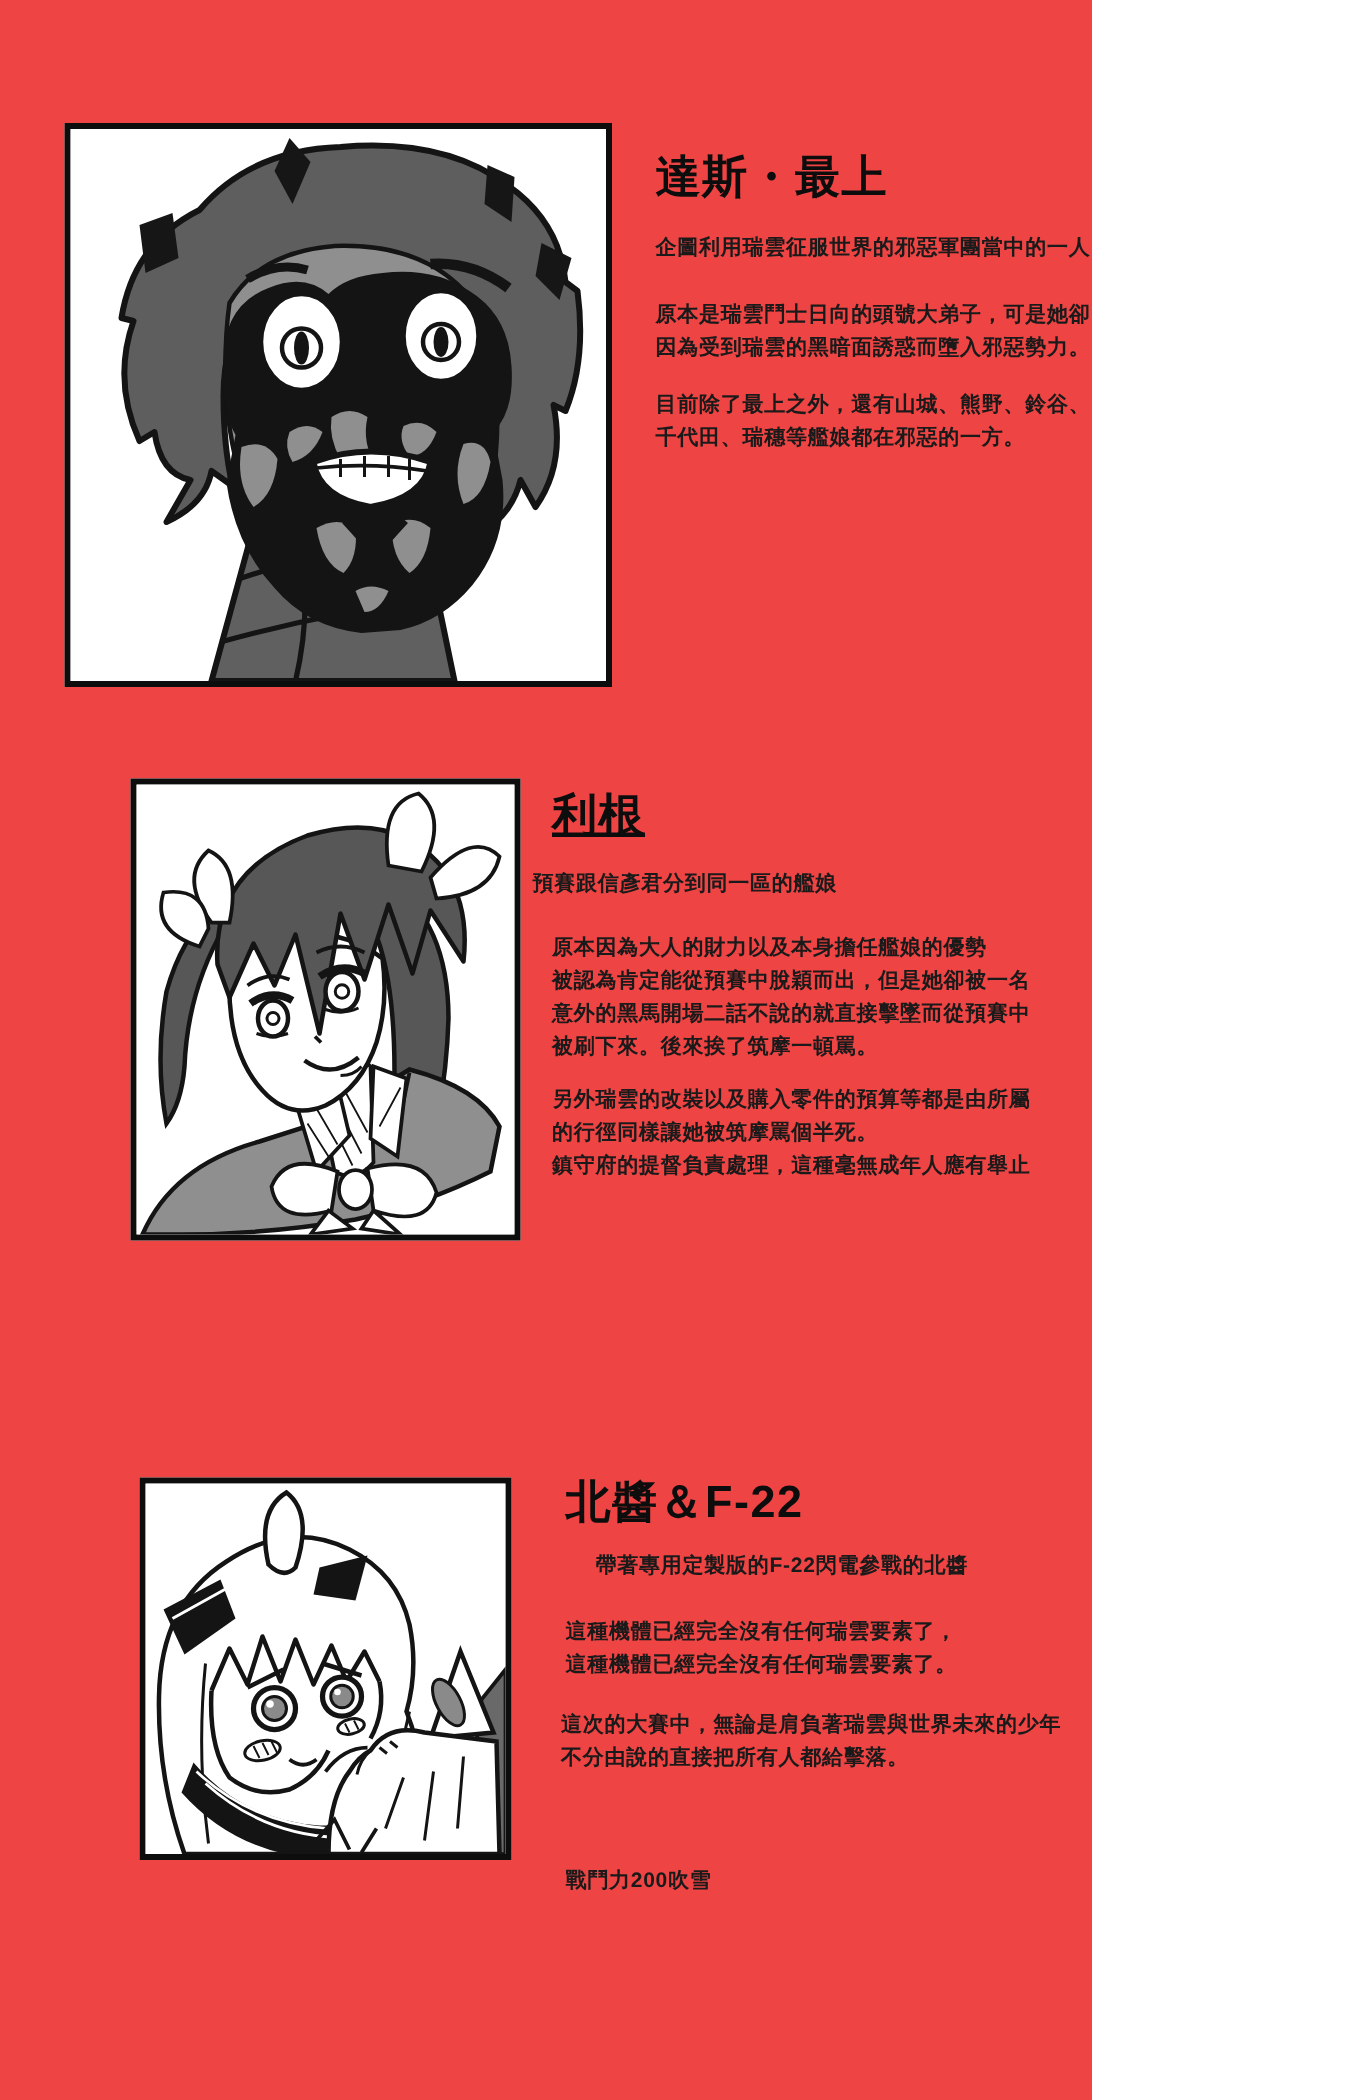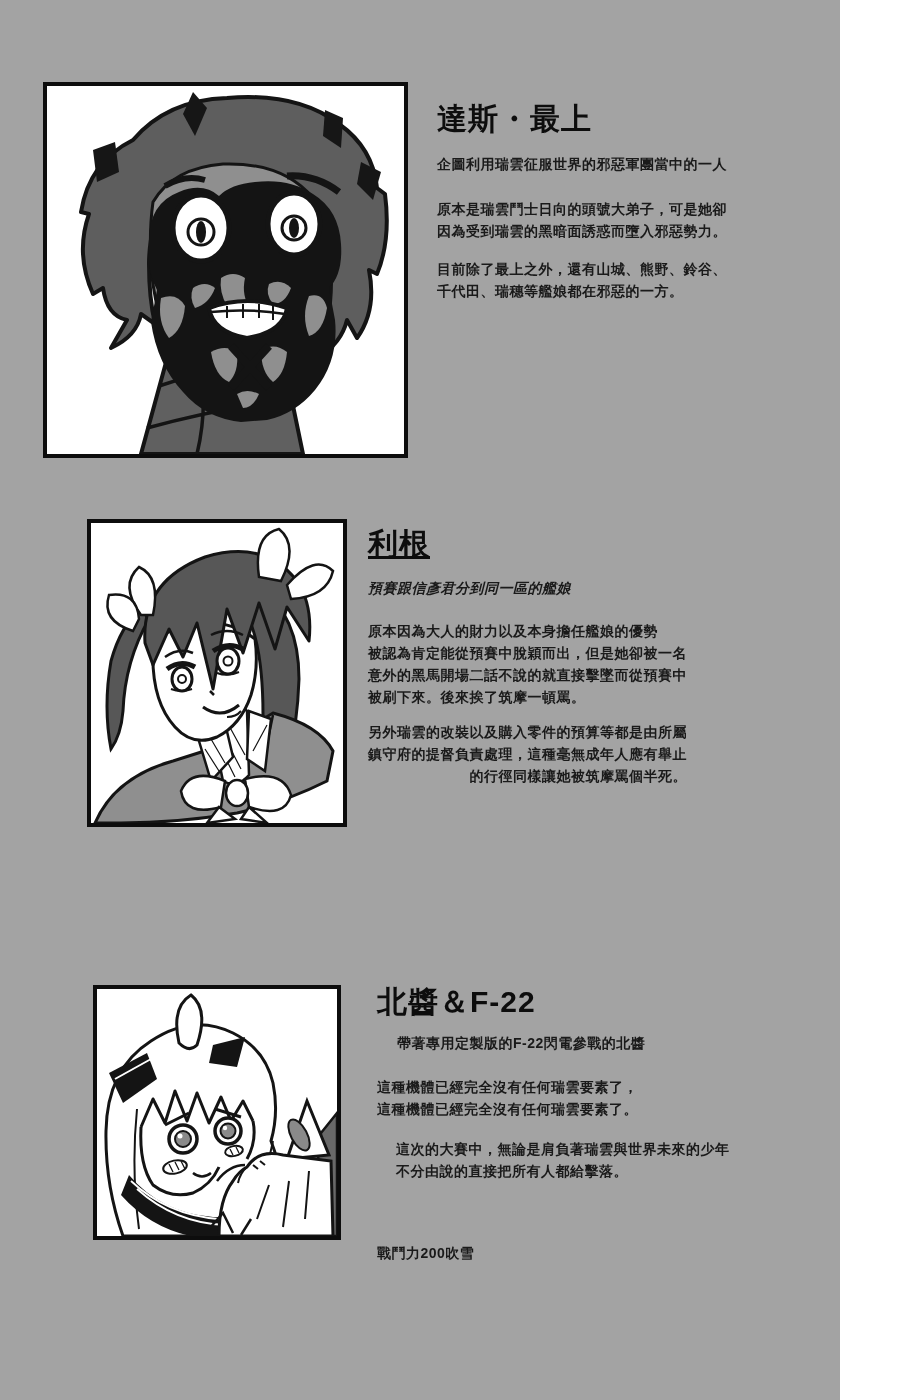--- a/index.html
+++ b/index.html
@@ -1,17 +1,17 @@
 <!DOCTYPE html>
 <html><head>
 <meta charset="utf-8">
 <style>
   html,body{margin:0;padding:0;background:#ffffff;}
   .page{
-    position:relative;width:840px;height:1400px;background:#a3a3a3;overflow:hidden;
+    position:relative;width:728px;height:1400px;background:#ef4444;overflow:hidden;
     font-family:"Liberation Sans", sans-serif;color:#1a1a1a;
   }
   .portrait{
     position:absolute;border:4px solid #0d0d0d;background:#ffffff;box-sizing:border-box;
   }
   .portrait svg{display:block;width:100%;height:100%;}
   .title{
     position:absolute;margin:0;font-size:30px;line-height:32px;font-weight:800;
     color:#0d0d0d;letter-spacing:1px;white-space:nowrap;
   }
@@ -136,33 +136,33 @@
 
       <path d="M74 134 Q88 124 102 130" fill="none" stroke="#141414" stroke-width="2.5"></path>
       <path d="M120 112 Q136 104 152 112" fill="none" stroke="#141414" stroke-width="2.5"></path>
       <path d="M119 168 L123 172" stroke="#141414" stroke-width="2.5"></path>
       <path d="M112 184 Q130 197 148 182" fill="none" stroke="#141414" stroke-width="3"></path>
       <path d="M136 194 Q145 194 150 188" fill="none" stroke="#141414" stroke-width="2"></path>
     </svg>
   </div>
 
   <h2 class="title" style="left:368px;top:528px;text-decoration:underline;">利根</h2>
-  <div class="para" style="left:368px;top:577px;font-style:italic;">
+  <div class="para" style="left:355px;top:577px;">
     <div class="line">預賽跟信彥君分到同一區的艦娘</div>
   </div>
   <div class="para" style="left:368px;top:620px;">
     <div class="line">原本因為大人的財力以及本身擔任艦娘的優勢</div>
     <div class="line">被認為肯定能從預賽中脫穎而出，但是她卻被一名</div>
     <div class="line">意外的黑馬開場二話不說的就直接擊墜而從預賽中</div>
     <div class="line">被刷下來。後來挨了筑摩一頓罵。</div>
   </div>
-  <div class="para" style="left:368px;top:721px;text-align:right;">
+  <div class="para" style="left:368px;top:721px;">
     <div class="line">另外瑞雲的改裝以及購入零件的預算等都是由所屬</div>
+    <div class="line">的行徑同樣讓她被筑摩罵個半死。</div>
     <div class="line">鎮守府的提督負責處理，這種毫無成年人應有舉止</div>
-    <div class="line">的行徑同樣讓她被筑摩罵個半死。</div>
   </div>
 
   <div class="portrait" style="left:93px;top:985px;width:248px;height:255px;">
     <svg viewBox="0 0 240 247" preserveAspectRatio="none">
       <rect width="240" height="247" fill="#ffffff"></rect>
 
       <path d="M240 124 L224 144 L212 247 L240 247 Z" fill="#696969" stroke="#141414" stroke-width="2.5"></path>
 
       <path d="M26 247 Q8 196 9 142 Q10 80 54 52 Q96 24 136 44 Q168 60 176 94 Q182 124 174 152
                Q182 172 184 196 Q186 224 180 246 L118 247 Q60 247 26 247 Z" fill="#ffffff" stroke="#141414" stroke-width="3"></path>
@@ -208,21 +208,21 @@
   </div>
 
   <h2 class="title" style="left:377px;top:986px;">北醬＆F-22</h2>
   <div class="para" style="left:377px;top:1032px;margin-left:20px;">
     <div class="line">帶著專用定製版的F-22閃電參戰的北醬</div>
   </div>
   <div class="para" style="left:377px;top:1076px;">
     <div class="line">這種機體已經完全沒有任何瑞雲要素了，</div>
     <div class="line">這種機體已經完全沒有任何瑞雲要素了。</div>
   </div>
-  <div class="para" style="left:396px;top:1138px;">
+  <div class="para" style="left:374px;top:1138px;">
     <div class="line">這次的大賽中，無論是肩負著瑞雲與世界未來的少年</div>
     <div class="line">不分由說的直接把所有人都給擊落。</div>
   </div>
   <div class="para" style="left:377px;top:1242px;">
     <div class="line">戰鬥力200吹雪</div>
   </div>
 
 </div>
 
 </body></html>

